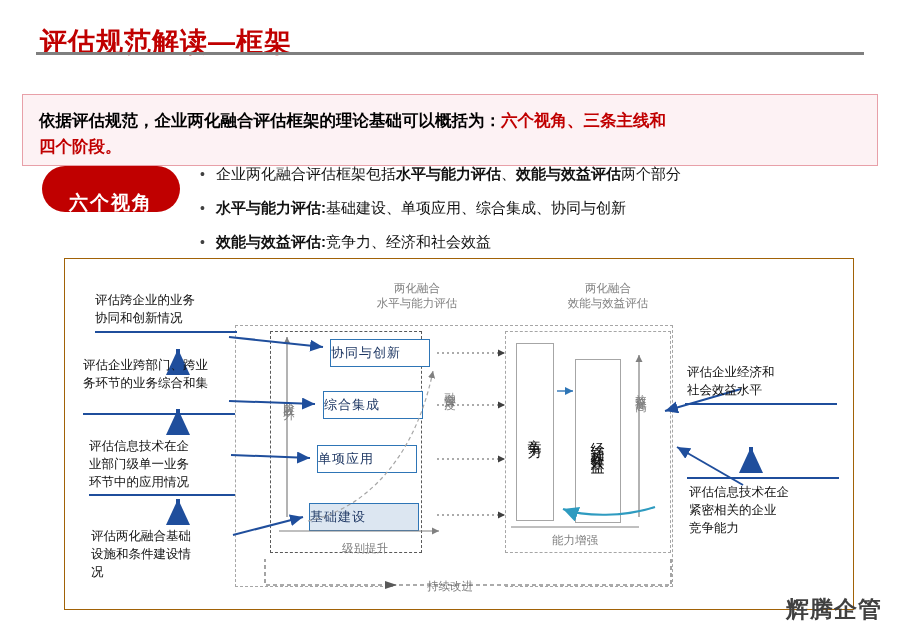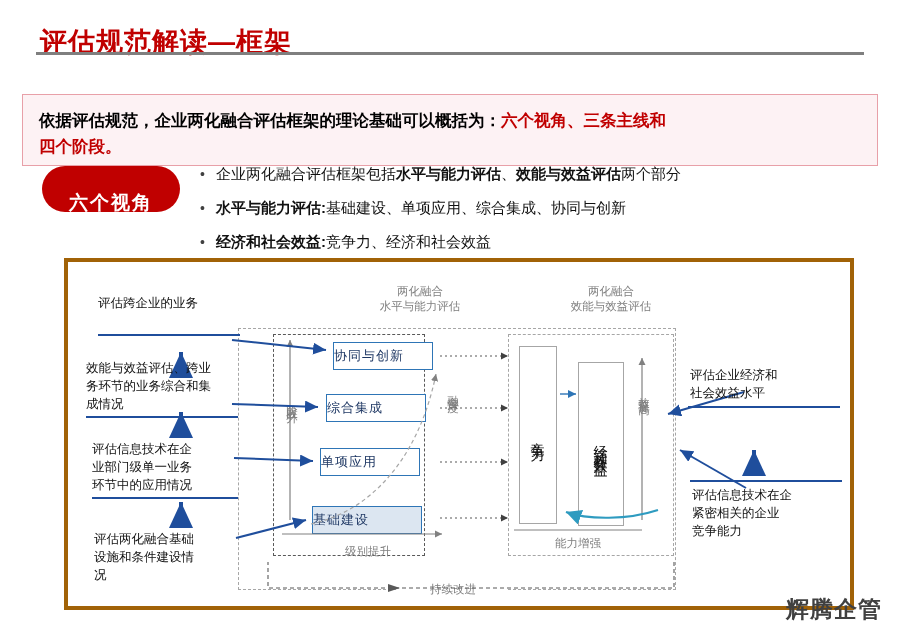--- a/index.html
+++ b/index.html
@@ -59,21 +59,21 @@
     margin-bottom: 14px;
   }
   #bullets .dot {
     width: 16px; flex: 0 0 16px; color: #404040; font-size: 14px; line-height: 20px;
   }
   #bullets b { font-weight: bold; }
 
   
   #diagram {
     position: absolute; left: 64px; top: 258px; width: 790px; height: 352px;
-    border: 4px solid #a16207;
+    border: 1px solid #a16207;
     background: #ffffff;
   }
 
   .dlabel {
     position: absolute; font-size: 11.5px; color: #7F7F7F; text-align: center;
     line-height: 15px; white-space: nowrap;
   }
 
   
   .anno {
@@ -149,21 +149,21 @@
   <div class="row">
     <div class="dot">•</div>
     <div class="txt"><span>企业两化融合评估框架包括</span><b>水平与能力评估</b><span>、</span><b>效能与效益评估</b><span>两个部分</span></div>
   </div>
   <div class="row">
     <div class="dot">•</div>
     <div class="txt"><b>水平与能力评估:</b><span>基础建设、单项应用、综合集成、协同与创新</span></div>
   </div>
   <div class="row">
     <div class="dot">•</div>
-    <div class="txt"><b>经济和社会效益:</b><span>竞争力、经济和社会效益</span></div>
+    <div class="txt"><b>效能与效益评估:</b><span>竞争力、经济和社会效益</span></div>
   </div>
 </div>
 
 <div id="diagram">
 
   <div class="dlabel" style="left:287px; top:22px; width:130px;">
     <div>两化融合</div>
     <div>水平与能力评估</div>
   </div>
   <div class="dlabel" style="left:478px; top:22px; width:130px;">
@@ -271,27 +271,27 @@
 
     <line x1="676" y1="130" x2="600" y2="152" stroke="#1F4E9C" stroke-width="2" marker-end="url(#arrAnno)"></line>
 
     <line x1="678" y1="226" x2="612" y2="188" stroke="#1F4E9C" stroke-width="2" marker-end="url(#arrAnno)"></line>
 
     <line x1="686" y1="214" x2="686" y2="188" stroke="#1F4E9C" stroke-width="4" marker-end="url(#arrAnno)"></line>
   </svg>
 
   <div class="anno" style="left:30px; top:32px; width:142px;">
     <div>评估跨企业的业务</div>
+    <div>协同和创新情况</div>
   </div>
   <div class="anno-underline" style="left:30px; top:72px; width:142px;"></div>
 
   <div class="anno" style="left:18px; top:97px; width:152px;">
-    <div>效能与效益评估、跨业</div>
+    <div>评估企业跨部门、跨业</div>
     <div>务环节的业务综合和集</div>
-    <div>成情况</div>
   </div>
   <div class="anno-underline" style="left:18px; top:154px; width:152px;"></div>
 
   <div class="anno" style="left:24px; top:178px; width:146px;">
     <div>评估信息技术在企</div>
     <div>业部门级单一业务</div>
     <div>环节中的应用情况</div>
   </div>
   <div class="anno-underline" style="left:24px; top:235px; width:146px;"></div>
 

